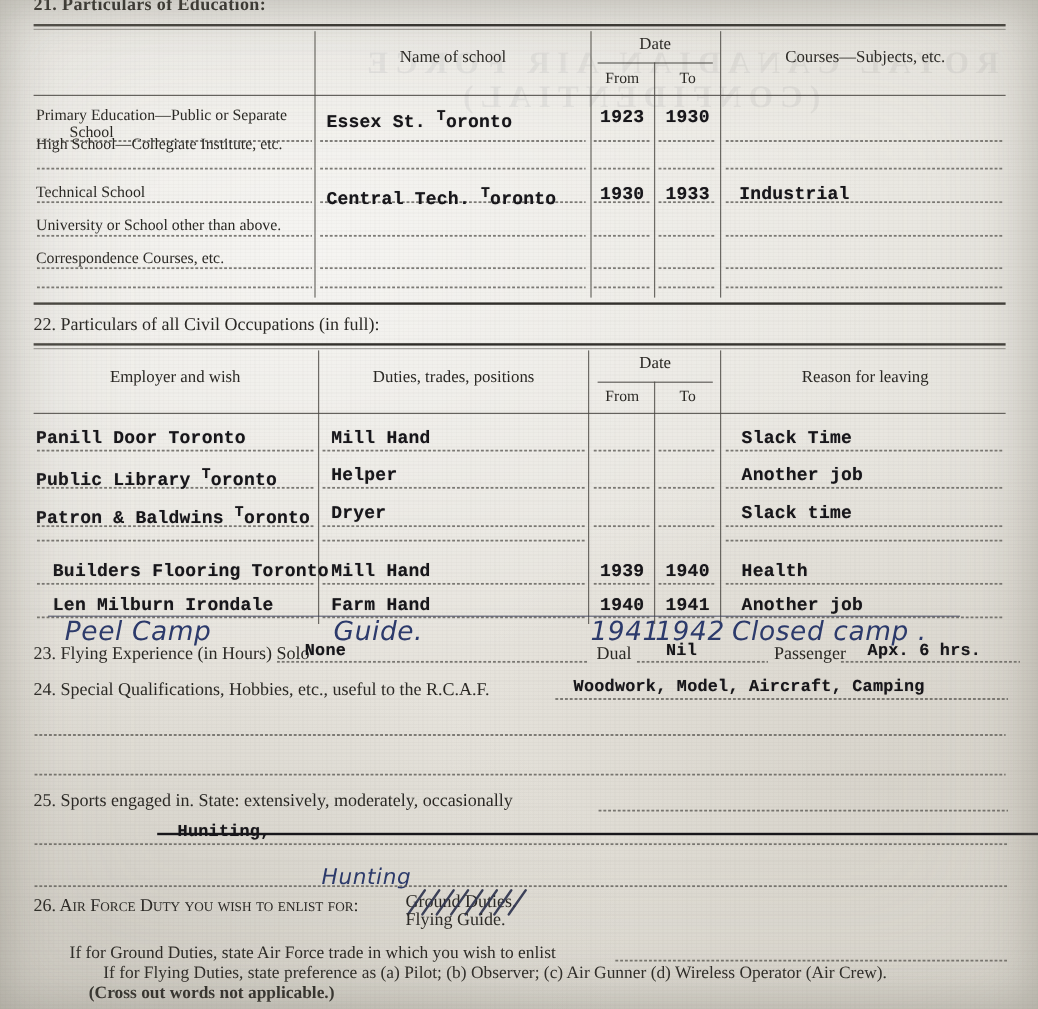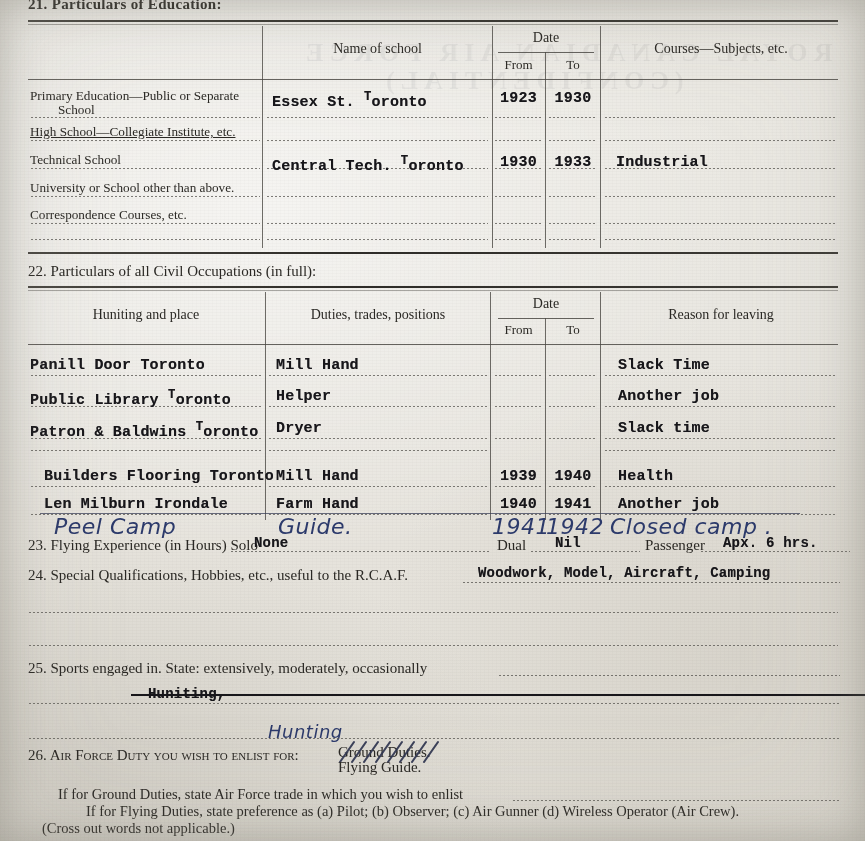--- a/index.html
+++ b/index.html
@@ -108,21 +108,21 @@
       <div class="pr printed" style="left:30px;top:88px;font-size:13.2px;">Primary Education—Public or Separate</div>
       <div class="pr printed" style="left:58px;top:102px;font-size:13.2px;font-family:Liberation Serif, serif;">School</div>
       <div class="dots" style="left:30px;top:116px;width:230px;"></div>
       <div class="dots" style="left:266px;top:116px;width:222px;"></div>
       <div class="dots" style="left:494px;top:116px;width:48px;"></div>
       <div class="dots" style="left:548px;top:116px;width:48px;"></div>
       <div class="dots" style="left:604px;top:116px;width:232px;"></div>
       <div class="pr typed" style="left:272px;top:90px;font-size:15px;">Essex St. <span class="sup">T</span>oronto</div>
       <div class="pr typed ctr" style="left:492px;top:90px;width:53px;font-size:15px;">1923</div>
       <div class="pr typed ctr" style="left:546px;top:90px;width:54px;font-size:15px;">1930</div>
-      <div class="pr printed" style="left:30px;top:124px;font-size:13.2px;text-decoration:underline;">High School—Collegiate Institute, etc.</div>
+      <div class="pr printed" style="left:30px;top:112px;font-size:13.2px;">High School—Collegiate Institute, etc.</div>
       <div class="dots" style="left:30px;top:139px;width:230px;"></div>
       <div class="dots" style="left:266px;top:139px;width:222px;"></div>
       <div class="dots" style="left:494px;top:139px;width:48px;"></div>
       <div class="dots" style="left:548px;top:139px;width:48px;"></div>
       <div class="dots" style="left:604px;top:139px;width:232px;"></div>
       <div class="pr printed" style="left:30px;top:152px;font-size:13.2px;">Technical School</div>
       <div class="dots" style="left:30px;top:167px;width:230px;"></div>
       <div class="dots" style="left:266px;top:167px;width:222px;"></div>
       <div class="dots" style="left:494px;top:167px;width:48px;"></div>
       <div class="dots" style="left:548px;top:167px;width:48px;"></div>
@@ -151,21 +151,21 @@
     </div>
 
   <div class="hr thin" style="left:28px;top:243px;width:810px;opacity:.0;"></div>
   <div class="hr thick" style="left:28px;top:252px;width:810px;"></div>
 
   <div class="pr printed" style="left:28px;top:263px;font-size:15px;">22.  Particulars of all Civil Occupations (in full):</div>
 
   <div class="hr thick" style="left:28px;top:286px;width:810px;"></div>
   <div class="hr thin" style="left:28px;top:290px;width:810px;opacity:.45;"></div>
 
-  <div class="pr printed ctr" style="left:30px;top:307px;width:232px;font-size:14px;">Huniting and place</div>
+  <div class="pr printed ctr" style="left:30px;top:307px;width:232px;font-size:14px;">Employer and wish</div>
   <div class="pr printed ctr" style="left:266px;top:307px;width:224px;font-size:14px;">Duties, trades, positions</div>
   <div class="pr printed ctr" style="left:492px;top:296px;width:108px;font-size:14px;">Date</div>
   <div class="hr thin" style="left:498px;top:318px;width:96px;"></div>
   <div class="pr printed ctr" style="left:492px;top:322px;width:53px;font-size:13px;">From</div>
   <div class="pr printed ctr" style="left:546px;top:322px;width:54px;font-size:13px;">To</div>
   <div class="pr printed ctr" style="left:604px;top:307px;width:234px;font-size:14px;">Reason for leaving</div>
 
   <div class="hr thin" style="left:28px;top:344px;width:810px;"></div>
 
   <div class="vr" style="left:265px;top:292px;height:228px;"></div>
@@ -268,17 +268,17 @@
         <path d="M66 20 L80 0"></path>
       <path d="M78 20 L92 0"></path>
         <path d="M90 20 L104 0"></path>
     </g>
   </svg>
   <div class="pr printed" style="left:338px;top:759px;font-size:15px;">Flying Guide.</div>
 
   <div class="pr printed" style="left:58px;top:786px;font-size:14.5px;">If for Ground Duties, state Air Force trade in which you wish to enlist</div>
   <div class="dots" style="left:512px;top:799px;width:328px;"></div>
   <div class="pr printed" style="left:58px;top:803px;font-size:14.5px;margin-left:28px;">If for Flying Duties, state preference as (a)  Pilot;  (b) Observer; (c) Air Gunner (d) Wireless Operator (Air Crew).</div>
-  <div class="pr printed" style="left:42px;top:820px;font-size:14.5px;">(Cross out words not applicable.)</div>
+  <div class="pr printed" style="left:74px;top:820px;font-size:14.5px;font-weight:bold;">(Cross out words not applicable.)</div>
 
 </div>
 
 <div id="vig"></div>
 
 </body></html>

